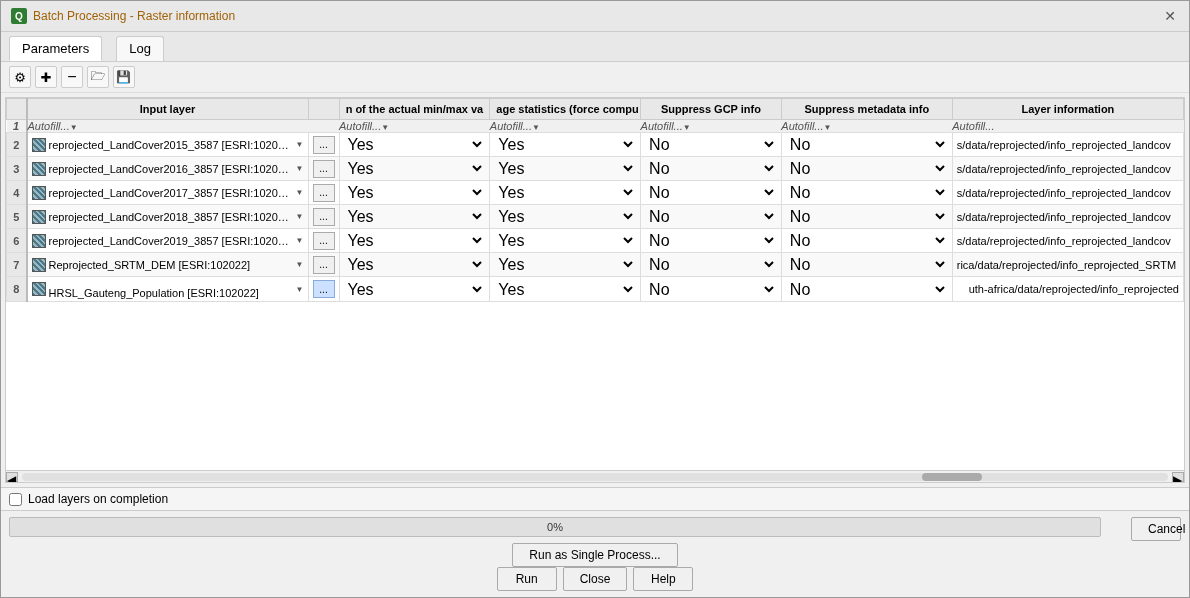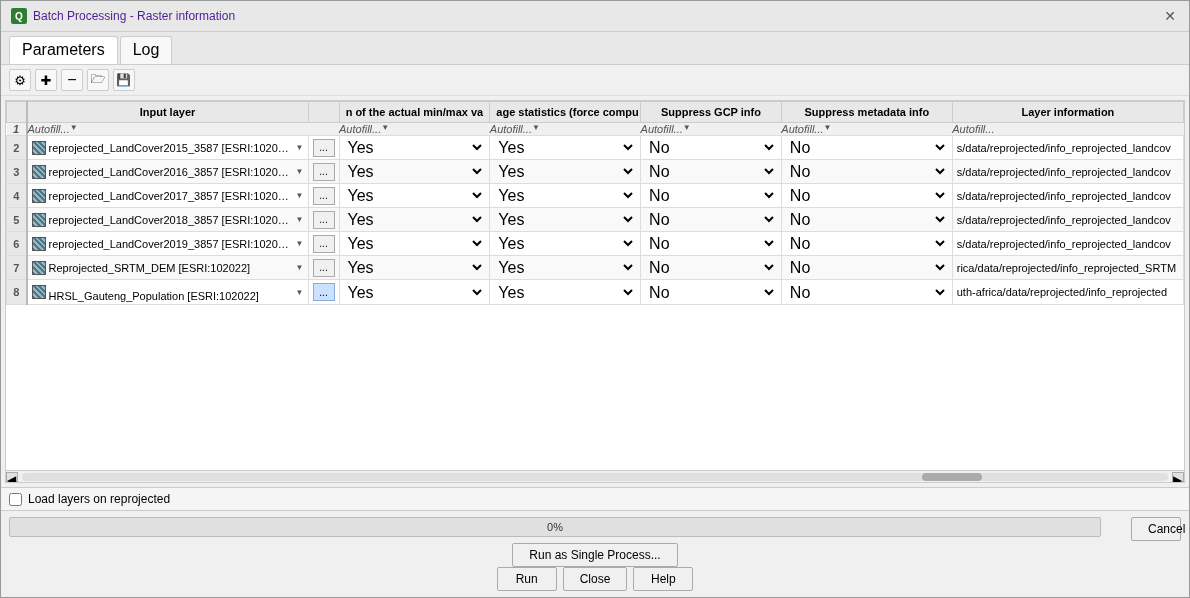--- a/index.html
+++ b/index.html
@@ -39,21 +39,21 @@
       border-radius: 2px;
       display: flex;
       align-items: center;
       justify-content: center;
       font-size: 10px;
       color: white;
       font-weight: bold;
     }
     .title-text {
       font-size: 12px;
-      color: #4c1d95;
+      color: #a16207;
       text-align: right;
     }
     .close-btn {
       width: 18px;
       height: 18px;
       cursor: pointer;
       display: flex;
       align-items: center;
       justify-content: center;
       font-size: 14px;
@@ -64,22 +64,22 @@
       background: #e8e8e8;
       border-bottom: 1px solid #ccc;
       padding: 4px 8px 0;
     }
     .tab {
       padding: 4px 12px;
       border: 1px solid #ccc;
       border-bottom: none;
       background: #f8f8f8;
       cursor: pointer;
-      font-size: 16px;
-      margin-right: 2px;
+      font-size: 13px;
+      margin-right: 14px;
       border-radius: 3px 3px 0 0;
     }
     .tab.active {
       background: #fff;
       border-bottom: 1px solid #fff;
       z-index: 1;
     }
     .toolbar {
       display: flex;
       align-items: center;
@@ -270,21 +270,21 @@
       margin-right: 80px;
     }
     select {
       font-size: 16px;
       border: none;
       background: transparent;
       width: 100%;
     }
     .cell-dropdown {
       display: flex;
-      align-items: flex-start;
+      align-items: flex-end;
     }
     .cell-dropdown select {
       flex: 1;
     }
     .arrow {
       font-size: 8px;
       color: #555;
     }
   </style>
 </head>
@@ -695,38 +695,38 @@
               </td>
               <td>
                 <div class="cell-dropdown">
       <select>
         <option>No</option>
         <option>Yes</option>
         <option>No</option>
       </select>
     </div>
               </td>
-              <td class="col-layer-info" style="overflow: hidden; text-overflow: ellipsis;">uth-africa/data/reprojected/info_reprojected</td>
+              <td class="col-layer-info" style="overflow: hidden; text-overflow: ellipsis; text-align: right;">uth-africa/data/reprojected/info_reprojected</td>
             </tr>
           </tbody>
       </table>
     </div>
 
     <div class="scrollbar-area">
       <div style="width:12px;height:10px;border:1px solid #aaa;background:#e0e0e0;cursor:pointer;">◀</div>
       <div class="h-scrollbar">
         <div class="scrollbar-thumb"></div>
       </div>
       <div style="width:12px;height:10px;border:1px solid #aaa;background:#e0e0e0;cursor:pointer;">▶</div>
     </div>
   </div>
 
   <div class="load-layers">
     <input type="checkbox" style="">
-    <label>Load layers on reprojected</label>
+    <label>Load layers on completion</label>
   </div>
 
   <div class="footer">
     <div class="progress-row">
       <div class="progress-wrap">
         <div class="progress-bar-container">
           <div class="progress-bar-fill" style="width:0%"></div>
           <span class="progress-label">0%</span>
         </div>
       </div>

